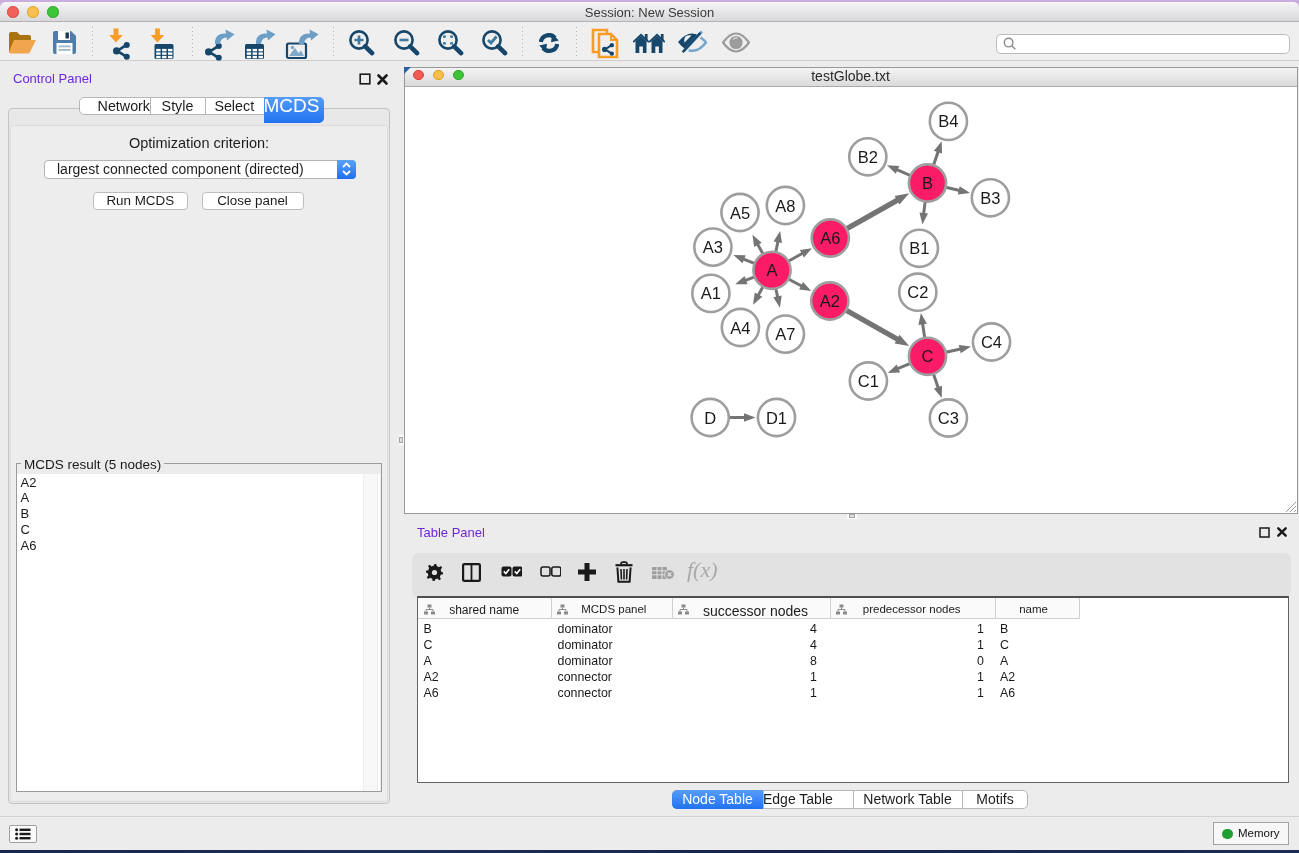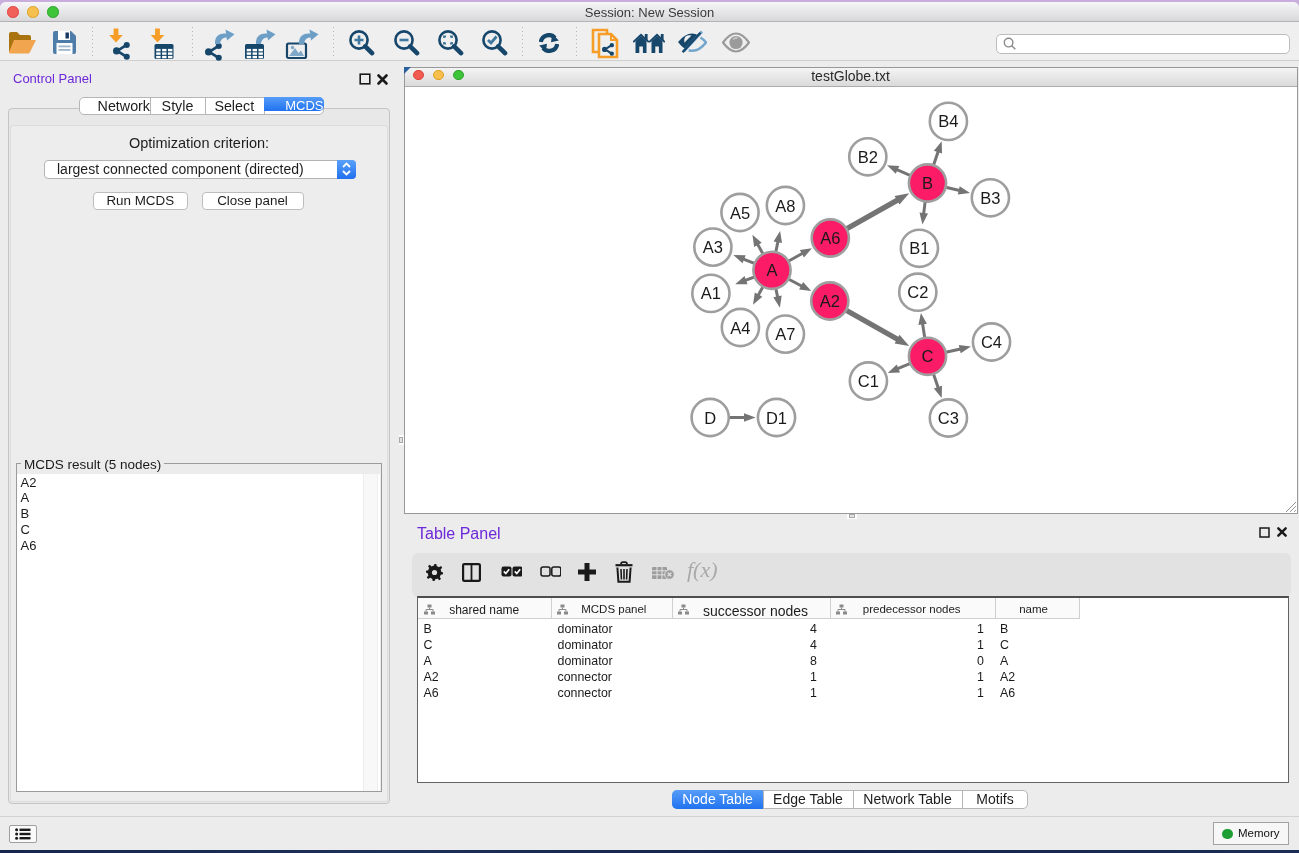--- a/index.html
+++ b/index.html
@@ -175,21 +175,21 @@
   </svg>
 <div style="position:absolute;left:8px;top:108px;width:382px;height:696px;background:#e9e8e9;border:1px solid #c5c4c5;border-radius:4px"></div>
 <div style="position:absolute;left:10px;top:125px;width:378px;height:677px;background:#eeedee;border:1px solid #dcdcdc;border-radius:3px"></div>
 <div style="position:absolute;left:78.5px;top:96.8px;width:245.0px;height:18.5px;background:#fff;border:1px solid #b6b6b6;border-radius:5px"></div>
 <div style="position:absolute;left:78.5px;top:96.8px;width:71.5px;height:18.5px;line-height:18.5px;text-align:right;font-size:14.3px;color:#1d1d1f">Network</div>
 <div style="position:absolute;left:150.0px;top:96.8px;width:1px;height:18.5px;background:#b6b6b6"></div>
 <div style="position:absolute;left:150.0px;top:96.8px;width:55px;height:18.5px;line-height:18.5px;text-align:center;font-size:14.3px;color:#1d1d1f">Style</div>
 <div style="position:absolute;left:205.0px;top:96.8px;width:1px;height:18.5px;background:#b6b6b6"></div>
 <div style="position:absolute;left:205.0px;top:96.8px;width:58.5px;height:18.5px;line-height:18.5px;text-align:center;font-size:14.3px;color:#1d1d1f">Select</div>
 <div style="position:absolute;left:263.5px;top:96.8px;width:1px;height:18.5px;background:#b6b6b6"></div>
-<div style="position:absolute;left:263.5px;top:96.8px;width:60px;height:14px;line-height:18.5px;text-align:right;font-size:13px;color:#1d1d1f;background:linear-gradient(#569df8,#2072f0);color:#fff;border-radius:5px;border-radius:0 5px 5px 0">MCDS</div>
+<div style="position:absolute;left:263.5px;top:96.8px;width:60px;height:26px;line-height:18.5px;text-align:left;font-size:19px;color:#1d1d1f;background:linear-gradient(#569df8,#2072f0);color:#fff;border-radius:5px;border-radius:0 5px 5px 0">MCDS</div>
 <div class="txt ab" style="position:absolute;left:10px;top:135px;width:378px;text-align:center;font-size:14.5px;color:#1d1d1f">Optimization criterion:</div>
 <div style="position:absolute;left:44px;top:159.5px;width:312px;height:19px;background:#fff;border:1px solid #b4b4b4;border-radius:4px"></div>
 <div class="txt ab" style="position:absolute;left:57px;top:160.5px;font-size:14px;color:#1d1d1f">largest connected component (directed)</div>
 <div style="position:absolute;left:337px;top:159.5px;width:19px;height:19px;background:linear-gradient(#5ba1f9,#2070ee);border-radius:0 4px 4px 0"></div>
 <svg class="ab" style="left:340px;top:161px" width="13" height="16" viewBox="0 0 13 16">
 <path d="M3 6 L6.5 2.5 L10 6" stroke="#fff" stroke-width="1.8" fill="none"></path>
 <path d="M3 10 L6.5 13.5 L10 10" stroke="#fff" stroke-width="1.8" fill="none"></path>
 </svg>
 <div style="position:absolute;left:92.5px;top:192px;width:95.5px;height:17.5px;background:#fff;border:1px solid #bdbdbd;border-radius:4px"></div>
 <div style="position:absolute;left:92.5px;top:192px;width:95.5px;height:17.5px;line-height:17.5px;text-align:center;font-size:13.4px;color:#1d1d1f">Run MCDS</div>
@@ -321,21 +321,21 @@
 <g stroke="#9a9a9a" stroke-width="1">
 <line x1="13" y1="3" x2="3" y2="13"></line>
       <line x1="13" y1="7" x2="7" y2="13"></line>
       <line x1="13" y1="11" x2="11" y2="13"></line>
 </g>
   </svg>
 <div style="position:absolute;left:398.6px;top:434.8px;width:5px;height:10.4px;background:#fdfdfd"></div>
 <div style="position:absolute;left:398.9px;top:437.4px;width:4.6px;height:5.4px;background:#e2e2e2;border:1px solid #a8a8a8"></div>
 <div style="position:absolute;left:846.8px;top:513.6px;width:10.4px;height:5px;background:#fdfdfd"></div>
 <div style="position:absolute;left:849.4px;top:513.9px;width:5.4px;height:4.6px;background:#e2e2e2;border:1px solid #a8a8a8"></div>
-<div class="txt ab" style="position:absolute;left:417px;top:525px;font-size:16px">Table Panel</div>
+<div class="txt ab" style="position:absolute;left:417px;top:525px;font-size:13px">Table Panel</div>
 <svg class="ab" style="left:1259px;top:526.5px" width="11" height="11" viewBox="0 0 11 11">
 <rect x="1" y="1" width="9" height="9" fill="none" stroke="#1a1a1a" stroke-width="1.5"></rect>
   </svg>
 <svg class="ab" style="left:1275.5px;top:526px" width="12" height="12" viewBox="0 0 12 12">
 <path d="M2.3 2.3 L9.7 9.7 M9.7 2.3 L2.3 9.7" stroke="#1a1a1a" stroke-width="2.4" stroke-linecap="round"></path>
   </svg>
 <div style="position:absolute;left:412px;top:553px;width:879px;height:44px;background:#e3e2e3;border-radius:6px"></div>
 <svg class="ab" style="left:426px;top:564px" width="17" height="17" viewBox="0 0 17 17">
 <g fill="#1a1a1a">
       <path d="M8.5 0 L10.3 0 L10.8 2.3 A6.5 6.5 0 0 1 12.9 3.2 L15 2 L16.2 3.8 L14.6 5.5 A6.5 6.5 0 0 1 15.2 7.7 L17 8.5 L17 10.3 L14.7 10.8 A6.5 6.5 0 0 1 13.8 12.9 L15 15 L13.2 16.2 L11.5 14.6 A6.5 6.5 0 0 1 9.3 15.2 L8.5 17 L6.7 17 L6.2 14.7 A6.5 6.5 0 0 1 4.1 13.8 L2 15 L0.8 13.2 L2.4 11.5 A6.5 6.5 0 0 1 1.8 9.3 L0 8.5 L0 6.7 L2.3 6.2 A6.5 6.5 0 0 1 3.2 4.1 L2 2 L3.8 0.8 L5.5 2.4 A6.5 6.5 0 0 1 7.7 1.8 Z" transform="rotate(0 8.5 8.5)"></path>
@@ -464,16 +464,16 @@
 <div class="txt ab" style="position:absolute;left:870px;top:669.7px;width:114px;text-align:right;font-size:12.4px;color:#1a1a1a">1</div>
 <div class="txt ab" style="position:absolute;left:1000px;top:669.7px;font-size:12.4px;color:#1a1a1a">A2</div>
 <div class="txt ab" style="position:absolute;left:423.5px;top:685.6px;font-size:12.4px;color:#1a1a1a">A6</div>
 <div class="txt ab" style="position:absolute;left:557.5px;top:685.6px;font-size:12.4px;color:#1a1a1a">connector</div>
 <div class="txt ab" style="position:absolute;left:700px;top:685.6px;width:117px;text-align:right;font-size:12.4px;color:#1a1a1a">1</div>
 <div class="txt ab" style="position:absolute;left:870px;top:685.6px;width:114px;text-align:right;font-size:12.4px;color:#1a1a1a">1</div>
 <div class="txt ab" style="position:absolute;left:1000px;top:685.6px;font-size:12.4px;color:#1a1a1a">A6</div>
 <div style="position:absolute;left:672px;top:790px;width:356px;height:19px;background:#fff;border:1px solid #b6b6b6;border-radius:5px"></div>
 <div style="position:absolute;left:672px;top:790px;width:91px;height:19px;line-height:19px;text-align:center;font-size:14px;color:#1d1d1f;background:linear-gradient(#569df8,#2072f0);color:#fff;border-radius:5px;border-radius:5px 0 0 5px">Node Table</div>
 <div style="position:absolute;left:763px;top:790px;width:1px;height:19px;background:#b6b6b6"></div>
-<div style="position:absolute;left:763px;top:790px;width:90px;height:19px;line-height:19px;text-align:center;font-size:14px;color:#1d1d1f">Edge Table</div>
+<div style="position:absolute;left:763px;top:790px;width:90px;height:19px;line-height:19px;font-size:14px;color:#1d1d1f">Edge Table</div>
 <div style="position:absolute;left:853px;top:790px;width:1px;height:19px;background:#b6b6b6"></div>
 <div style="position:absolute;left:853px;top:790px;width:109px;height:19px;line-height:19px;text-align:center;font-size:14px;color:#1d1d1f">Network Table</div>
 <div style="position:absolute;left:962px;top:790px;width:1px;height:19px;background:#b6b6b6"></div>
 <div style="position:absolute;left:962px;top:790px;width:66px;height:28px;line-height:19px;text-align:center;font-size:14px;color:#1d1d1f">Motifs</div>
 </body></html>

